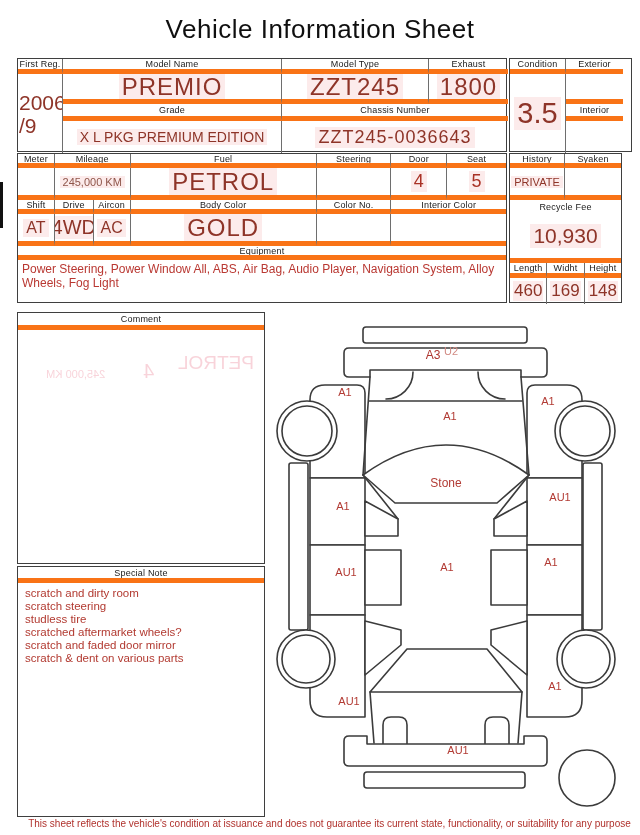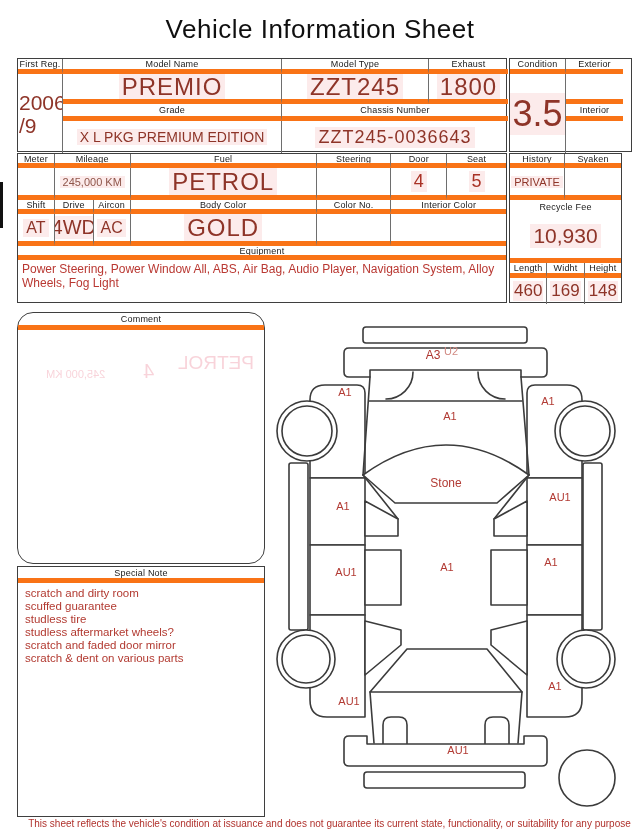--- a/index.html
+++ b/index.html
@@ -61,21 +61,21 @@
       </div>
     <div class="cell" style="grid-area:4/3/5/5">
         <span class="val" style="font-size:18px;letter-spacing:1px;">ZZT245-0036643</span>
       </div>
   </div>
 
   <div class="abs box grid" style="left:509px;top:58px;width:123px;height:94px;grid-template-columns:56px 57px;grid-template-rows:15px 30px 17px 32px;">
     <div class="cell hd br bb" style="grid-area:1/1">Condition</div>
     <div class="cell hd bb" style="grid-area:1/2">Exterior</div>
     <div class="cell br" style="grid-area:2/1/5/2">
-        <span class="val" style="font-size:36px;">3.5</span>
+        <span class="val" style="font-size:29px;">3.5</span>
       </div>
     <div class="cell bb" style="grid-area:2/2"></div>
     <div class="cell hd bb" style="grid-area:3/2">Interior</div>
     <div class="cell" style="grid-area:4/2"></div>
   </div>
 
   <div class="abs box" style="left:17px;top:153px;width:490px;height:150px;">
     <div class="row" style="height:14px;">
       <div class="cell hd br bb" style="width:37px;">Meter</div>
       <div class="cell hd br bb" style="width:76px;">Mileage</div>
@@ -162,36 +162,36 @@
         </div>
       <div class="cell br" style="width:38px;">
           <span class="val" style="font-size:17px;padding:0 1px;">169</span>
         </div>
       <div class="cell" style="width:37px;">
           <span class="val" style="font-size:17px;padding:0 1px;">148</span>
         </div>
     </div>
   </div>
 
-  <div class="abs box" style="left:17px;top:312px;width:248px;height:252px;border-radius:16px;">
+  <div class="abs box" style="left:17px;top:312px;width:248px;height:252px;">
     <div class="cell hd bb" style="height:17px;">Comment</div>
     <div style="position:relative;height:233px;">
       <span class="ghost" style="left:28px;top:38px;font-size:11px;">245,000 KM</span>
       <span class="ghost" style="left:125px;top:30px;font-size:20px;">4</span>
       <span class="ghost" style="left:160px;top:22px;font-size:19px;">PETROL</span>
     </div>
   </div>
 
   <div class="abs box" style="left:17px;top:566px;width:248px;height:251px;">
     <div class="cell hd bb" style="height:16px;">Special Note</div>
     <div class="notes">
       <div>scratch and dirty room</div>
-      <div>scuffed guarantee</div>
+      <div>scratch steering</div>
       <div>studless tire</div>
-      <div>studless aftermarket wheels?</div>
+      <div>scratched aftermarket wheels?</div>
       <div>scratch and faded door mirror</div>
       <div>scratch &amp; dent on various parts</div>
     </div>
   </div>
 
   <svg class="abs" style="left:270px;top:315px;" width="370" height="500" viewBox="0 0 370 500">
     <g fill="#ffffff" stroke="#3b3b3b" stroke-width="1.6" stroke-linejoin="round" stroke-linecap="round">
 
       <rect x="19" y="148" width="19" height="167" rx="2"></rect>
       <rect x="313" y="148" width="19" height="167" rx="2"></rect>

